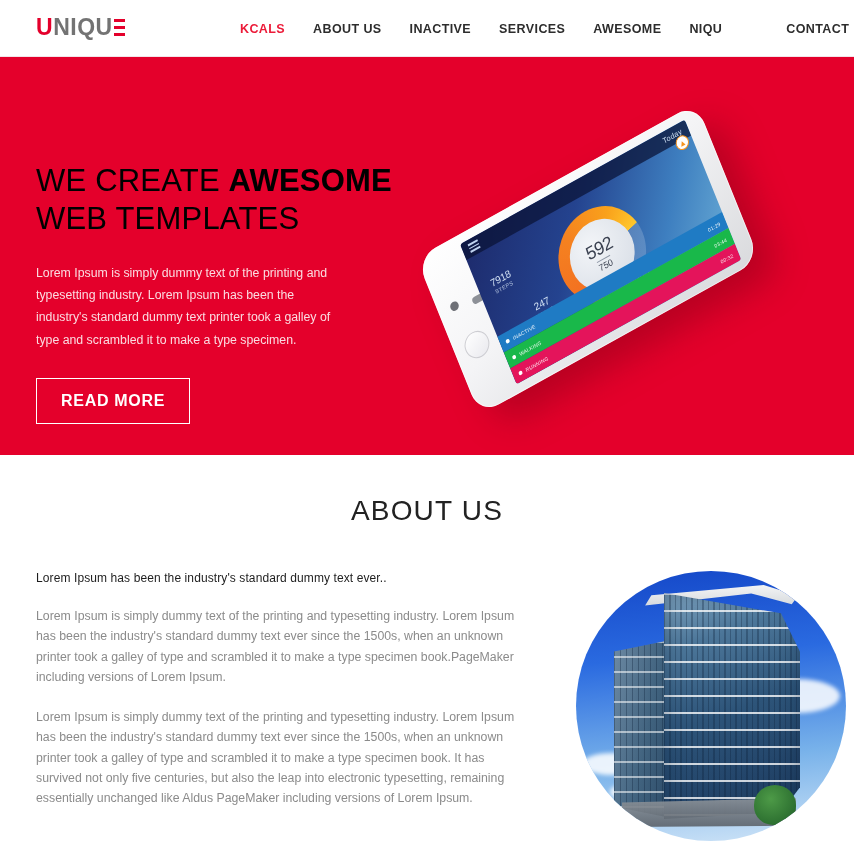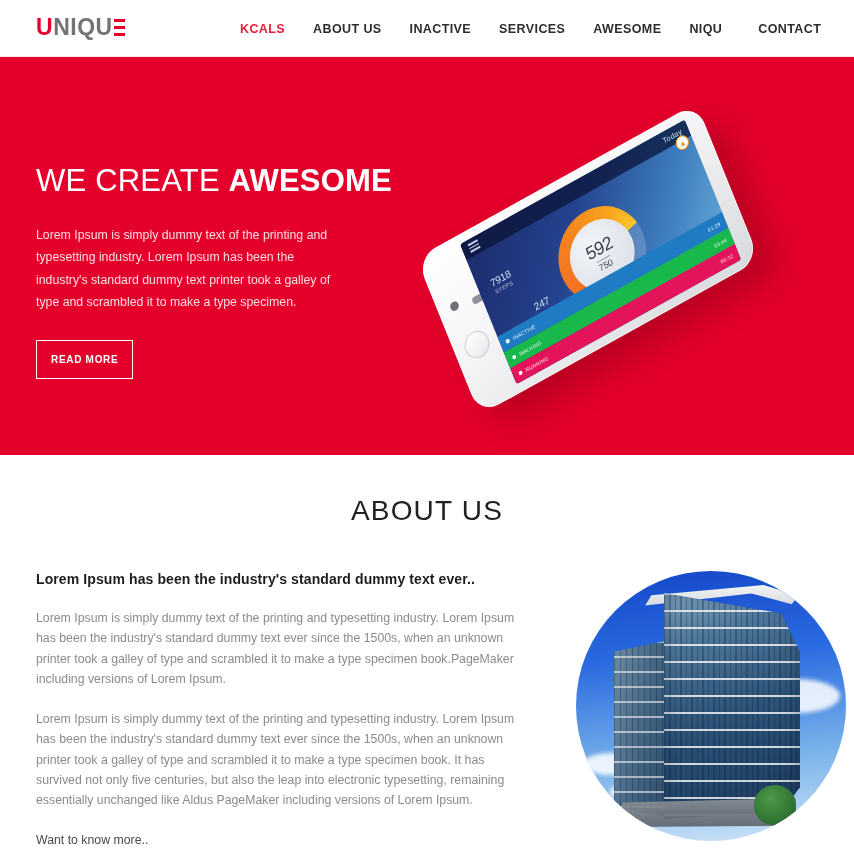--- a/index.html
+++ b/index.html
@@ -77,62 +77,62 @@
     font-weight: 700;
     color: #2d2d2d;
     letter-spacing: 0.4px;
     text-decoration: none;
     cursor: pointer;
     white-space: nowrap;
     padding: 6px 0;
   }
   .nav-item + .nav-item { margin-left: 28px; }
   .nav-item.is-active { color: #ec1b39; }
-  .nav-item.nav-gap { margin-left: 36px; }
+  .nav-item.nav-gap { margin-left: 64px; }
 
   
   .hero {
     position: relative;
     height: 398px;
     background: #e4002b;
     overflow: hidden;
   }
 
   .hero-copy {
     position: absolute;
     left: 36px;
     top: 105px;
     width: 340px;
   }
   .hero-title {
-    color: #ffffff;
+    color: #000000;
     font-size: 31px;
     font-weight: 300;
     line-height: 1.22;
     letter-spacing: 0.2px;
     white-space: nowrap;
   }
   .hero-title .strong { font-weight: 700; }
   .hero-title-line2 { display: block; }
 
   .hero-text {
     margin-top: 24px;
     color: #fbdbe1;
     font-size: 12.3px;
     line-height: 1.82;
     width: 305px;
   }
 
   .btn-outline {
     display: inline-block;
     margin-top: 27px;
-    padding: 13px 14px;
+    padding: 13px 24px;
     border: 1.5px solid #ffffff;
     color: #ffffff;
-    font-size: 10px;
+    font-size: 16px;
     font-weight: 700;
     letter-spacing: 0.7px;
     background: transparent;
     cursor: pointer;
     font-family: "Liberation Sans", sans-serif;
   }
 
   
   .phone-wrap {
     position: absolute;
@@ -288,22 +288,22 @@
     letter-spacing: 1.2px;
   }
   .about-body {
     position: relative;
     margin-top: 44px;
     padding: 0 36px;
     display: flex;
   }
   .about-left { width: 480px; flex: none; }
   .about-subtitle {
-    font-size: 14px;
-    font-weight: 700;
+    font-size: 12px;
+    font-weight: 400;
     color: #1d1d1d;
     letter-spacing: 0.1px;
   }
   .about-para {
     margin-top: 21px;
     font-size: 12.3px;
     line-height: 1.65;
     color: #8b8b8b;
   }
   .about-para.second { margin-top: 20px; }
@@ -413,20 +413,21 @@
       <a class="nav-item">NIQU</a>
       <a class="nav-item nav-gap">CONTACT</a>
     </nav>
   </header>
 
   <section class="hero">
 
     <div class="hero-copy">
       <h1 class="hero-title">
         <span>WE CREATE </span><span class="strong">AWESOME</span>
+        <span class="hero-title-line2">WEB TEMPLATES</span>
       </h1>
 
       <p class="hero-text">Lorem Ipsum is simply dummy text of the printing and typesetting industry. Lorem Ipsum has been the industry's standard dummy text printer took a galley of type and scrambled it to make a type specimen.</p>
 
       <button class="btn-outline">READ MORE</button>
     </div>
 
     <div class="phone-wrap">
       <div class="phone">
 
@@ -503,21 +504,20 @@
   <section class="about">
 
     <h2 class="about-heading">ABOUT US</h2>
 
     <div class="about-body">
 
       <div class="about-left">
         <div class="about-subtitle">Lorem Ipsum has been the industry's standard dummy text ever..</div>
         <p class="about-para">Lorem Ipsum is simply dummy text of the printing and typesetting industry. Lorem Ipsum has been the industry's standard dummy text ever since the 1500s, when an unknown printer took a galley of type and scrambled it to make a type specimen book.PageMaker including versions of Lorem Ipsum.</p>
         <p class="about-para second">Lorem Ipsum is simply dummy text of the printing and typesetting industry. Lorem Ipsum has been the industry's standard dummy text ever since the 1500s, when an unknown printer took a galley of type and scrambled it to make a type specimen book. It has survived not only five centuries, but also the leap into electronic typesetting, remaining essentially unchanged like Aldus PageMaker including versions of Lorem Ipsum.</p>
-        <p class="about-ask">Want to know more..</p>
 
       </div>
 
       <div class="about-photo">
         <span class="cloud cloud-a"></span>
         <span class="cloud cloud-b"></span>
         <span class="cloud cloud-c"></span>
         <div class="bld">
           <div class="bld-roof"></div>
           <div class="bld-face-left"></div>

